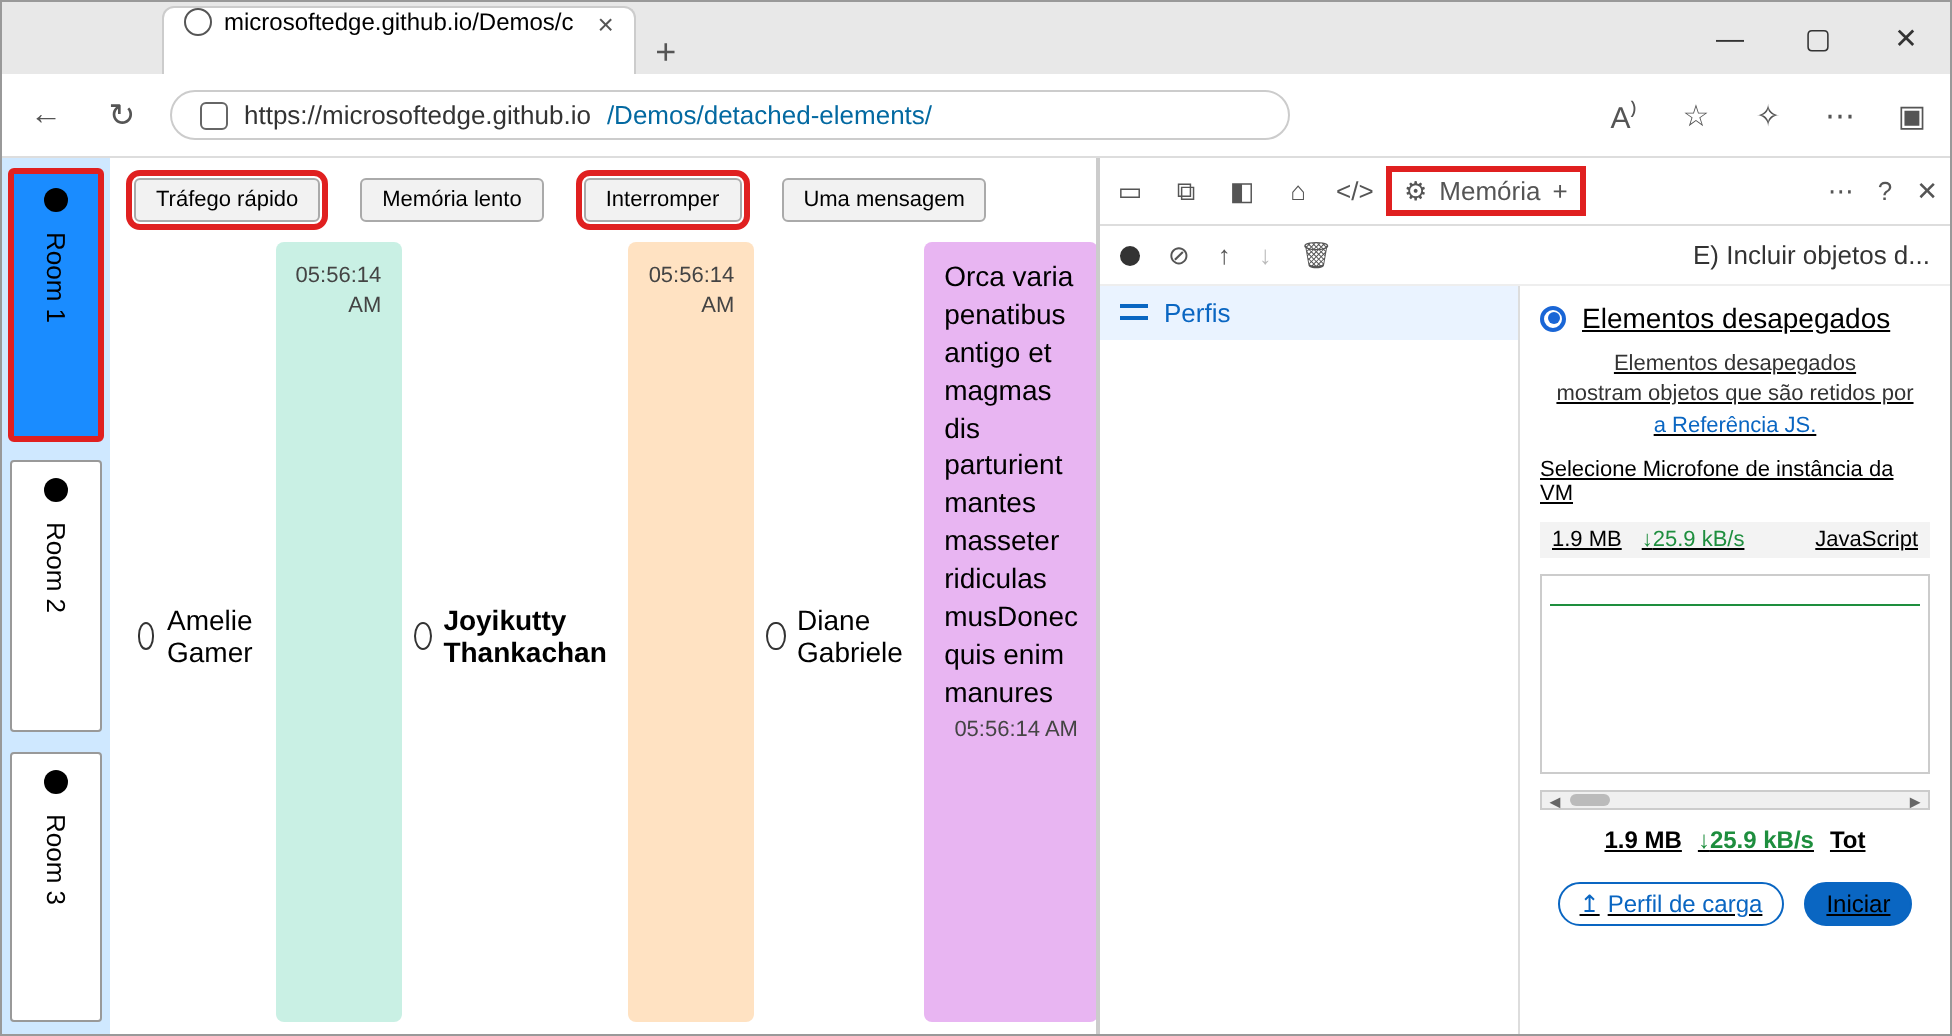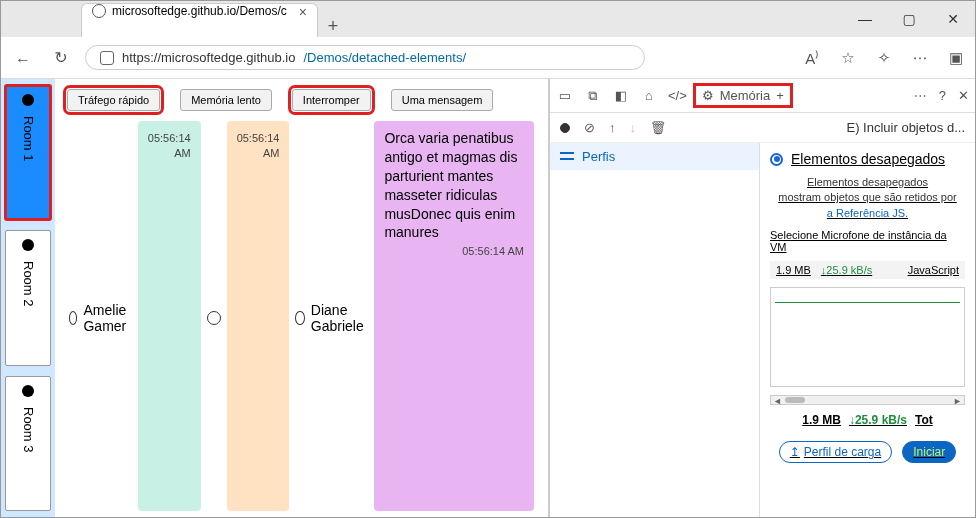--- a/index.html
+++ b/index.html
@@ -79,21 +79,21 @@
   .statbar { background:#f3f3f3; font-size:11px; display:flex; gap:10px; padding:3px 6px; align-items:center; }
   .green { color:#1e8e3e; }
   .chartbox { border:1px solid #ccc; height:100px; position:relative; }
   .chartbox .line { position:absolute; left:4px; right:4px; top:14px; height:1px; background:#1e8e3e; }
   .scroll { height:10px; background:#f0f0f0; border:1px solid #ccc; position:relative; }
   .scroll .thumb { position:absolute; left:4px; top:1px; width:20px; height:6px; background:#bbb; border-radius:3px; }
   .scroll .ar { position:absolute; top:0; font-size:9px; color:#666; }
   .statline { font-size:12px; font-weight:bold; display:flex; gap:8px; justify-content:center; }
   .dt-foot { display:flex; gap:10px; justify-content:center; padding:6px 0 4px 0; }
   .pill { border:1px solid #0a66c2; color:#0a66c2; border-radius:14px; padding:3px 10px; font-size:12px; display:flex; gap:4px; align-items:center; }
-  .pill.primary { background:#0a66c2; color:#bef264; }
+  .pill.primary { background:#0a66c2; color:#000000; }
 </style>
 </head>
 <body>
 
 <div class="titlebar">
   <div class="tab">
     <span class="globe"></span>
     <span>microsoftedge.github.io/Demos/c</span>
     <span class="close">×</span>
   </div>
@@ -150,20 +150,21 @@
       <div class="msgs">
         <div class="mhead">
           <span class="av"></span>
           <span class="name">Amelie Gamer</span>
         </div>
         <div class="bubble b1">
           <div class="ts">05:56:14 AM</div>
         </div>
         <div class="mhead bold">
           <span class="av"></span>
+          <span class="name">Joyikutty Thankachan</span>
         </div>
         <div class="bubble b2">
           <div class="ts">05:56:14 AM</div>
         </div>
         <div class="mhead">
           <span class="av"></span>
           <span class="name">Diane Gabriele</span>
         </div>
         <div class="bubble b3">
           <div>Orca varia penatibus antigo et magmas dis parturient mantes masseter ridiculas musDonec quis enim manures</div>

